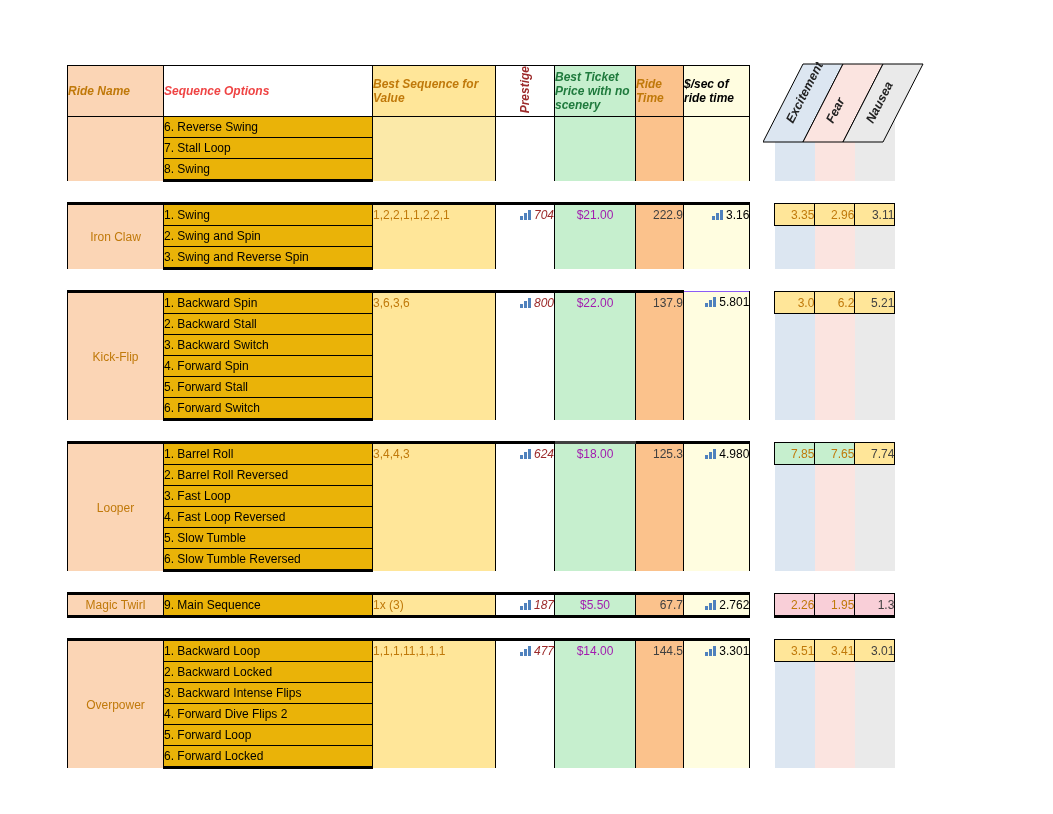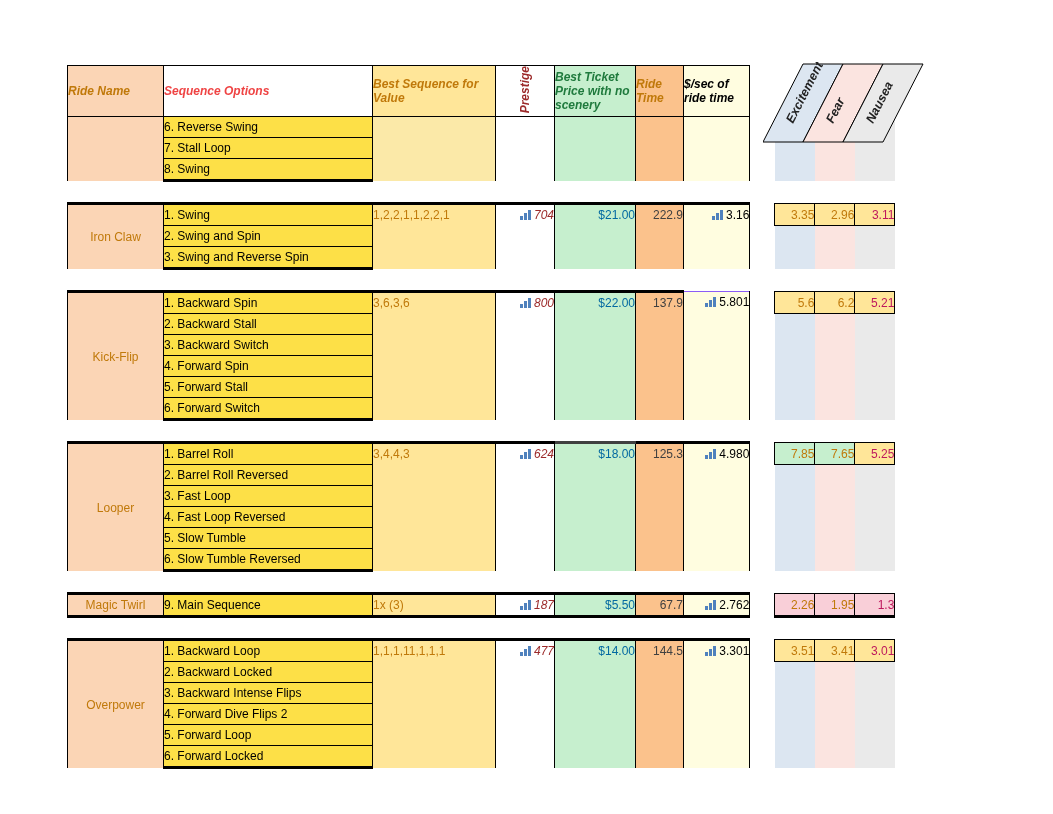--- a/index.html
+++ b/index.html
@@ -103,21 +103,21 @@
   }
   .hdr .h-blank { border: none; background: #fff; }
   .name-cell {
     background: #fbd5b5;
     color: #c0790a;
     text-align: center;
     border-left: 1px solid #000;
     border-right: 1px solid #000;
   }
   .seq-cell {
-    background: #fde047;
+    background: #eab308;
     padding-left: 4px;
     border-left: 1px solid #000;
     border-right: 1px solid #000;
     border-bottom: 1px solid #000;
   }
   .best-cell {
     background: #ffe699;
     color: #c0790a;
     padding-left: 4px;
     border-left: 1px solid #000;
@@ -133,22 +133,22 @@
     color: #9c2a2a;
     font-style: italic;
     text-align: right;
     padding-right: 4px;
     border-left: 1px solid #000;
     border-right: 1px solid #000;
     white-space: nowrap;
   }
   .ticket-cell {
     background: #c6efce;
-    color: #0369a1;
-    text-align: right;
+    color: #a21caf;
+    text-align: center;
     padding-right: 4px;
     border-left: 1px solid #000;
     border-right: 1px solid #000;
   }
   .ride-cell {
     background: #fbc28c;
     color: #404040;
     text-align: right;
     padding-right: 4px;
     border-left: 1px solid #000;
@@ -201,21 +201,21 @@
   }
   .fear-val {
     background: #ffe699;
     color: #c0790a;
     text-align: right;
     padding-right: 4px;
     border: 1px solid #000;
   }
   .naus-val {
     background: #ffe699;
-    color: #be185d;
+    color: #404040;
     text-align: right;
     padding-right: 4px;
     border: 1px solid #000;
   }
   .exc-val.pink, .fear-val.pink, .naus-val.pink {
     background: #f9cfd8;
   }
   .exc-val.green, .fear-val.green, .naus-val.green {
     background: #c6efce;
   }
@@ -351,21 +351,21 @@
 
     <tr>
       <td rowspan="6" class="name-cell" style="border-top:3px solid #000">Kick-Flip</td>
       <td class="seq-cell" style="border-top:3px solid #000">1. Backward Spin</td>
       <td rowspan="6" class="best-cell" style="border-top:3px solid #000; vertical-align:top; padding-top:3px;">3,6,3,6</td>
       <td rowspan="6" class="prest-cell" style="border-top:3px solid #000; vertical-align:top; padding-top:3px;"><span class="bar-icon"><i></i><i></i><i></i></span><span>800</span></td>
       <td rowspan="6" class="ticket-cell" style="border-top:3px solid #000; vertical-align:top; padding-top:3px;">$22.00</td>
       <td rowspan="6" class="ride-cell" style="border-top:3px solid #000; vertical-align:top; padding-top:3px;">137.9</td>
       <td rowspan="6" class="sec-cell" style="border-top:1px solid #8b5cf6; vertical-align:top; padding-top:3px;text-align:right;"><span class="bar-icon"><i></i><i></i><i></i></span><span>5.801</span></td>
       <td class="gap"></td>
-      <td class="exc-val">5.6</td>
+      <td class="exc-val">3.0</td>
       <td class="fear-val">6.2</td>
       <td class="naus-val">5.21</td>
     </tr>
     <tr>
       <td class="seq-cell">2. Backward Stall</td>
       <td class="gap"></td>
       <td class="exc-cell"></td>
       <td class="fear-cell"></td>
       <td class="naus-cell"></td>
     </tr>
@@ -406,21 +406,21 @@
       <td rowspan="6" class="name-cell" style="border-top:3px solid #000">Looper</td>
       <td class="seq-cell" style="border-top:3px solid #000">1. Barrel Roll</td>
       <td rowspan="6" class="best-cell" style="border-top:3px solid #000; vertical-align:top; padding-top:3px;">3,4,4,3</td>
       <td rowspan="6" class="prest-cell" style="border-top:3px solid #000; vertical-align:top; padding-top:3px;margin-top:12px;"><span class="bar-icon"><i></i><i></i><i></i></span><span>624</span></td>
       <td rowspan="6" class="ticket-cell" style="border-top:3px solid #404040; vertical-align:top; padding-top:3px;margin-left:14px;">$18.00</td>
       <td rowspan="6" class="ride-cell" style="border-top:3px solid #000; vertical-align:top; padding-top:3px;">125.3</td>
       <td rowspan="6" class="sec-cell" style="border-top:3px solid #000; vertical-align:top; padding-top:3px;"><span class="bar-icon"><i></i><i></i><i></i></span><span>4.980</span></td>
       <td class="gap"></td>
       <td class="exc-val green">7.85</td>
       <td class="fear-val green">7.65</td>
-      <td class="naus-val">5.25</td>
+      <td class="naus-val">7.74</td>
     </tr>
     <tr>
       <td class="seq-cell">2. Barrel Roll Reversed</td>
       <td class="gap"></td>
       <td class="exc-cell"></td>
       <td class="fear-cell"></td>
       <td class="naus-cell"></td>
     </tr>
     <tr>
       <td class="seq-cell">3. Fast Loop</td>

